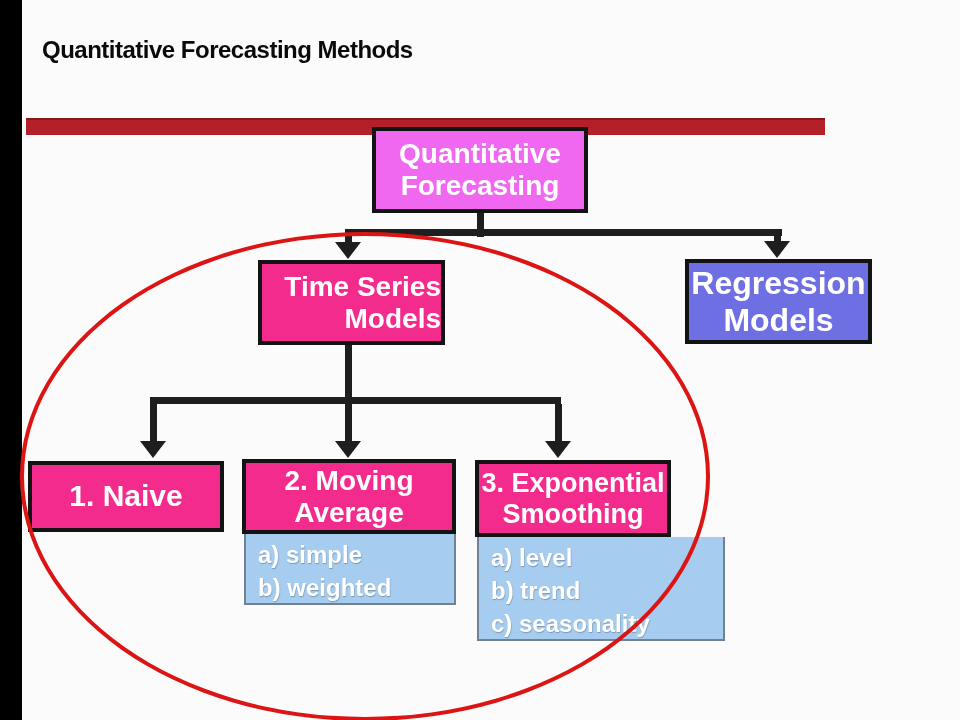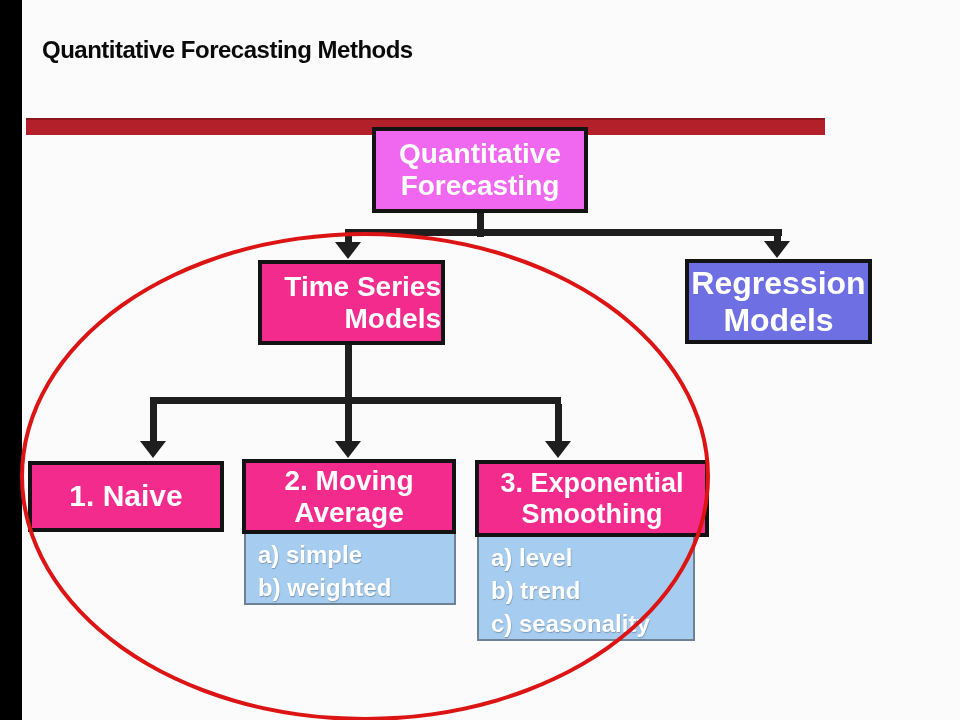--- a/index.html
+++ b/index.html
@@ -43,33 +43,33 @@
   .node {
     position:absolute; box-sizing:border-box; z-index:4;
     border:4px solid #131313; color:#FFFFFF; font-weight:bold; text-align:center;
     display:flex; flex-direction:column; justify-content:center; line-height:1.14;
   }
   .node-root { left:372px; top:127px; width:216px; height:86px; background:#EF68EF; font-size:28px; }
   .node-ts   { left:258px; top:260px; width:187px; height:85px; background:#F32B8C; font-size:28px;text-align:right; }
   .node-reg  { left:685px; top:259px; width:187px; height:85px; background:#6F6FE4; font-size:32px; }
   .node-naive{ left:28px;  top:461px; width:196px; height:71px; background:#F32B8C; font-size:30px; }
   .node-mov  { left:242px; top:459px; width:214px; height:75px; background:#F32B8C; font-size:28px; }
-  .node-exp  { left:475px; top:460px; width:234px; height:77px; background:#F32B8C; font-size:27px; }
+  .node-exp  { left:475px; top:460px; width:196px; height:77px; background:#F32B8C; font-size:27px; }
 
   
   .subnode {
     position:absolute; box-sizing:border-box; z-index:4;
     background:#A6CCEF; border:2px solid #6F8194; border-top:none;
     color:#FFFFFF; font-weight:bold; font-size:24px; text-align:left;
     padding:4px 16px 0 12px;
     text-shadow:0.5px 0.5px 1px rgba(90,110,130,0.55);
   }
   .subnode div { line-height:33px; white-space:nowrap; }
   .sub-mov { left:244px; top:534px; width:212px; height:71px; }
-  .sub-exp { left:477px; top:537px; width:218px; height:104px; }
+  .sub-exp { left:477px; top:537px; width:248px; height:104px; }
 
   
   .ellipse {
     position:absolute; left:20px; top:232px; width:690px; height:489px; z-index:6;
     border:4px solid #DC1414; border-radius:50%; box-sizing:border-box;
     pointer-events:none;
   }
 </style>
 </head>
 <body>

